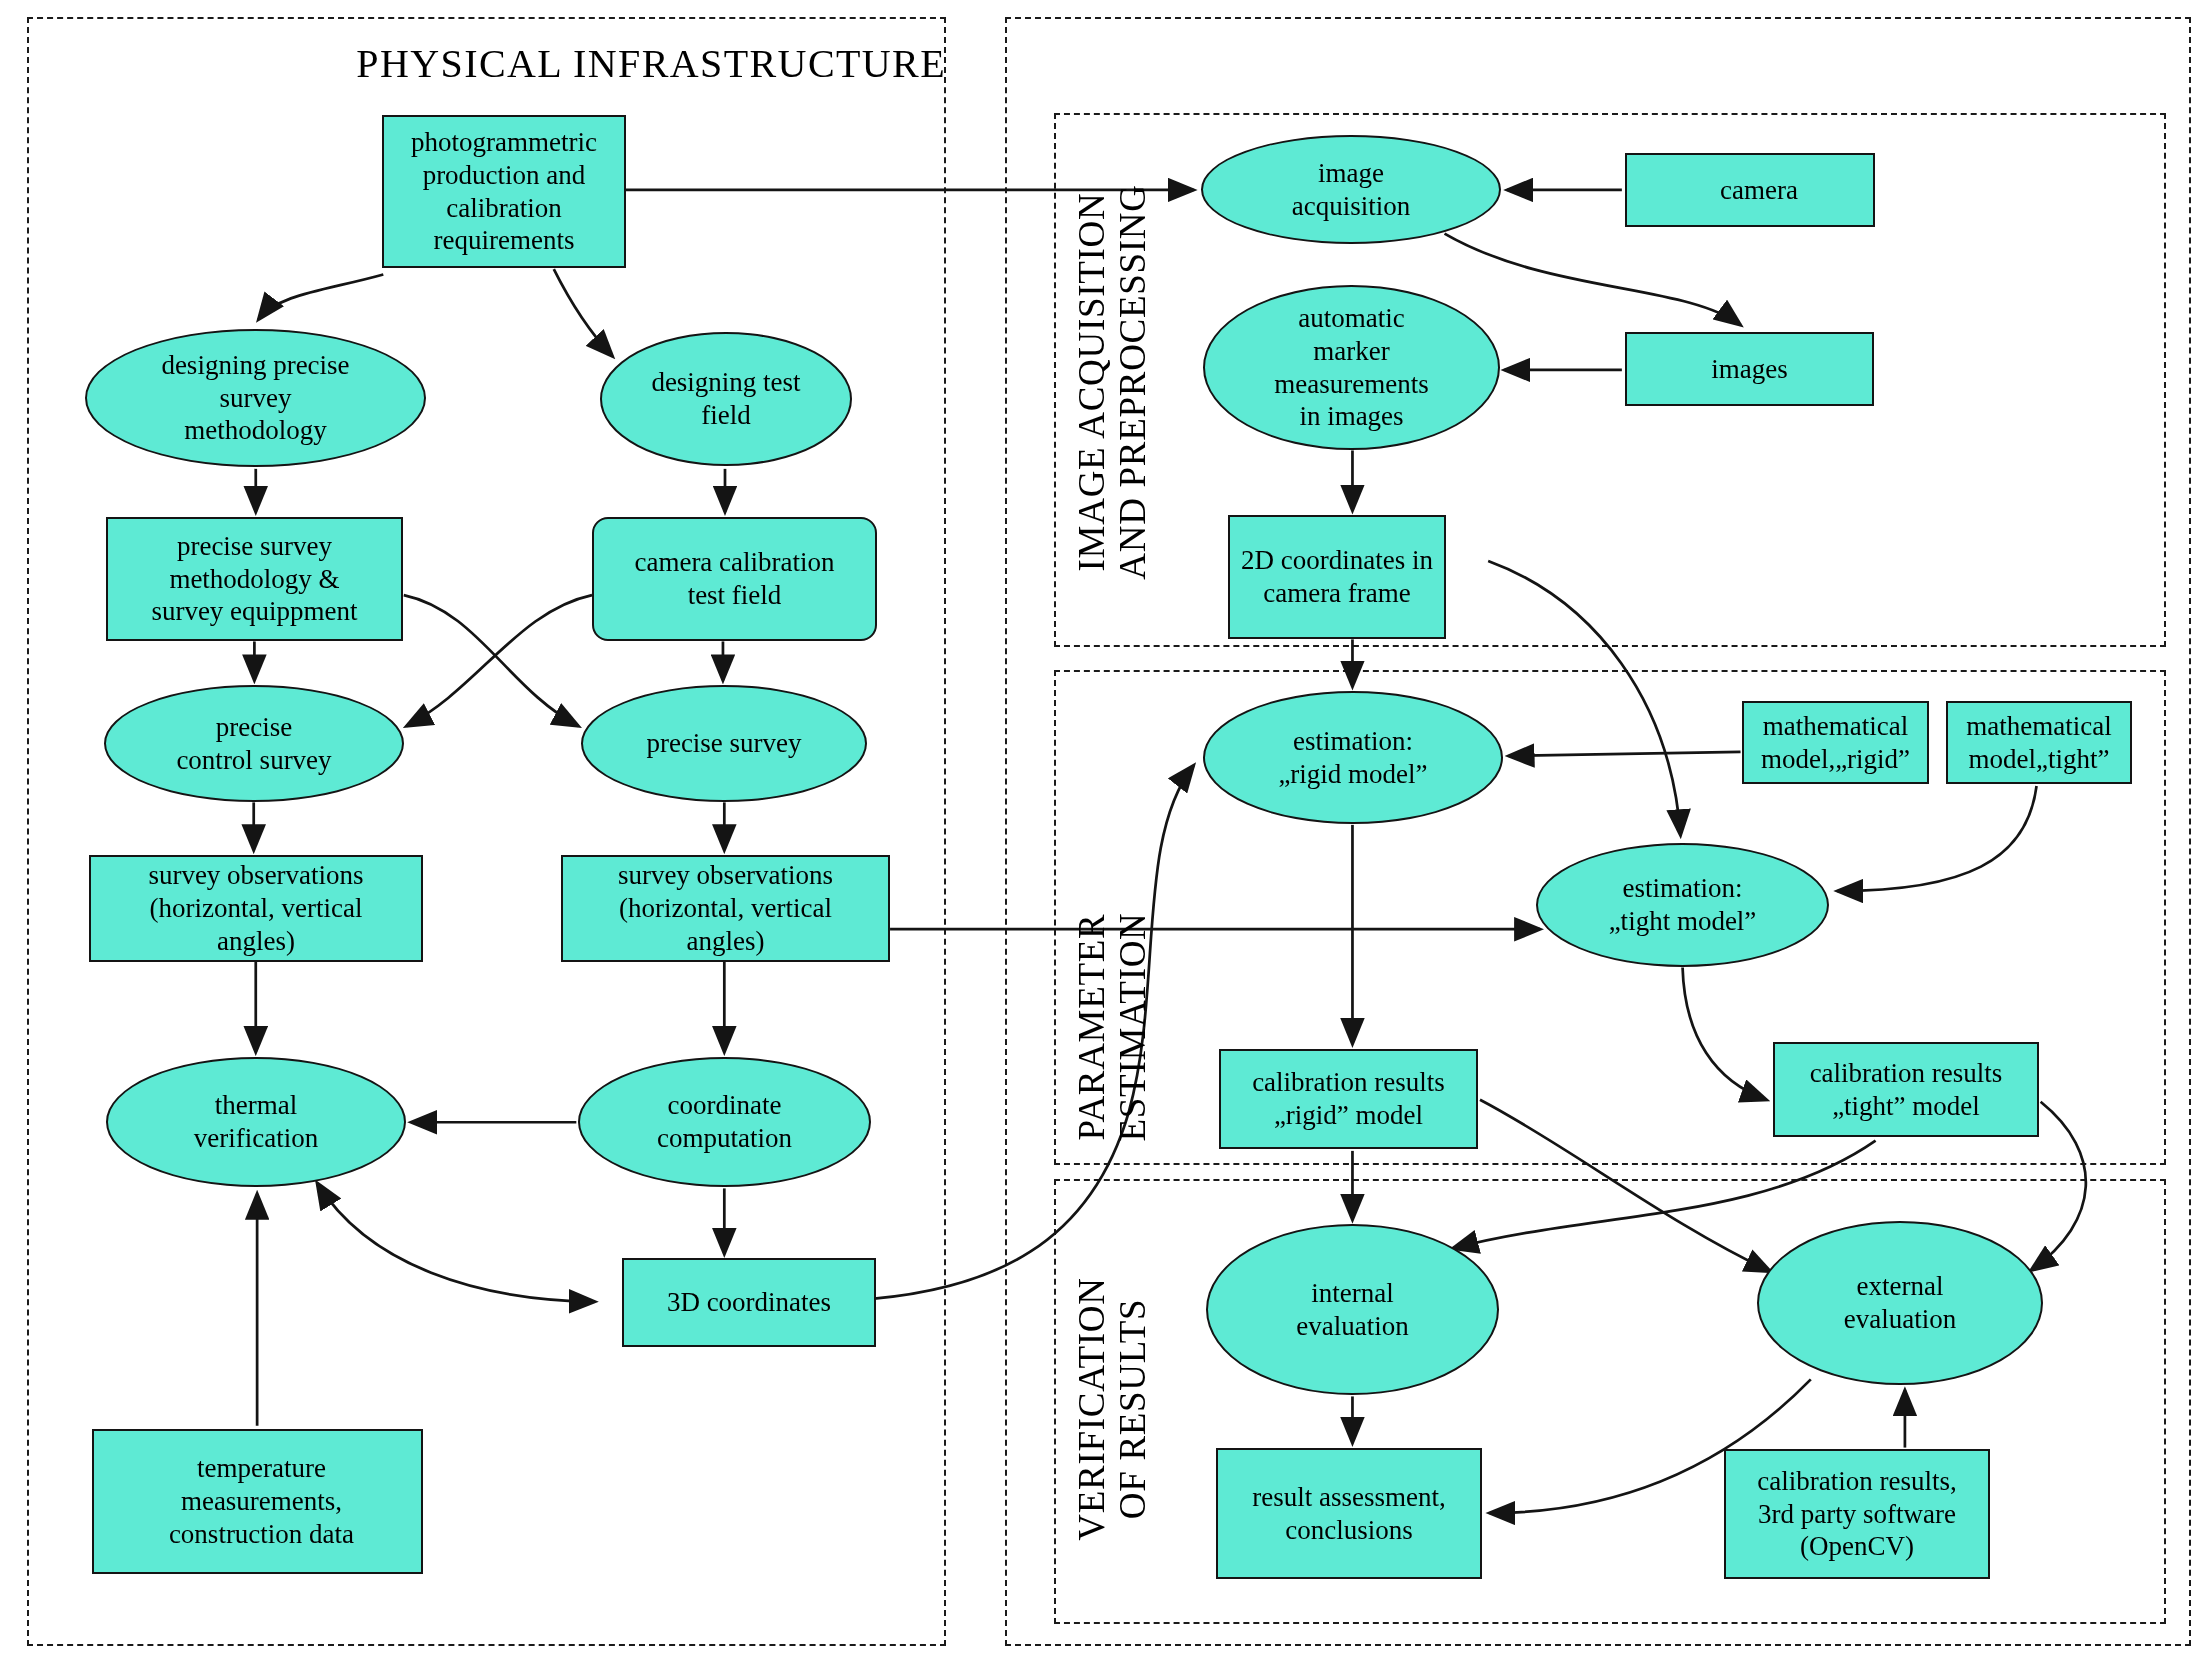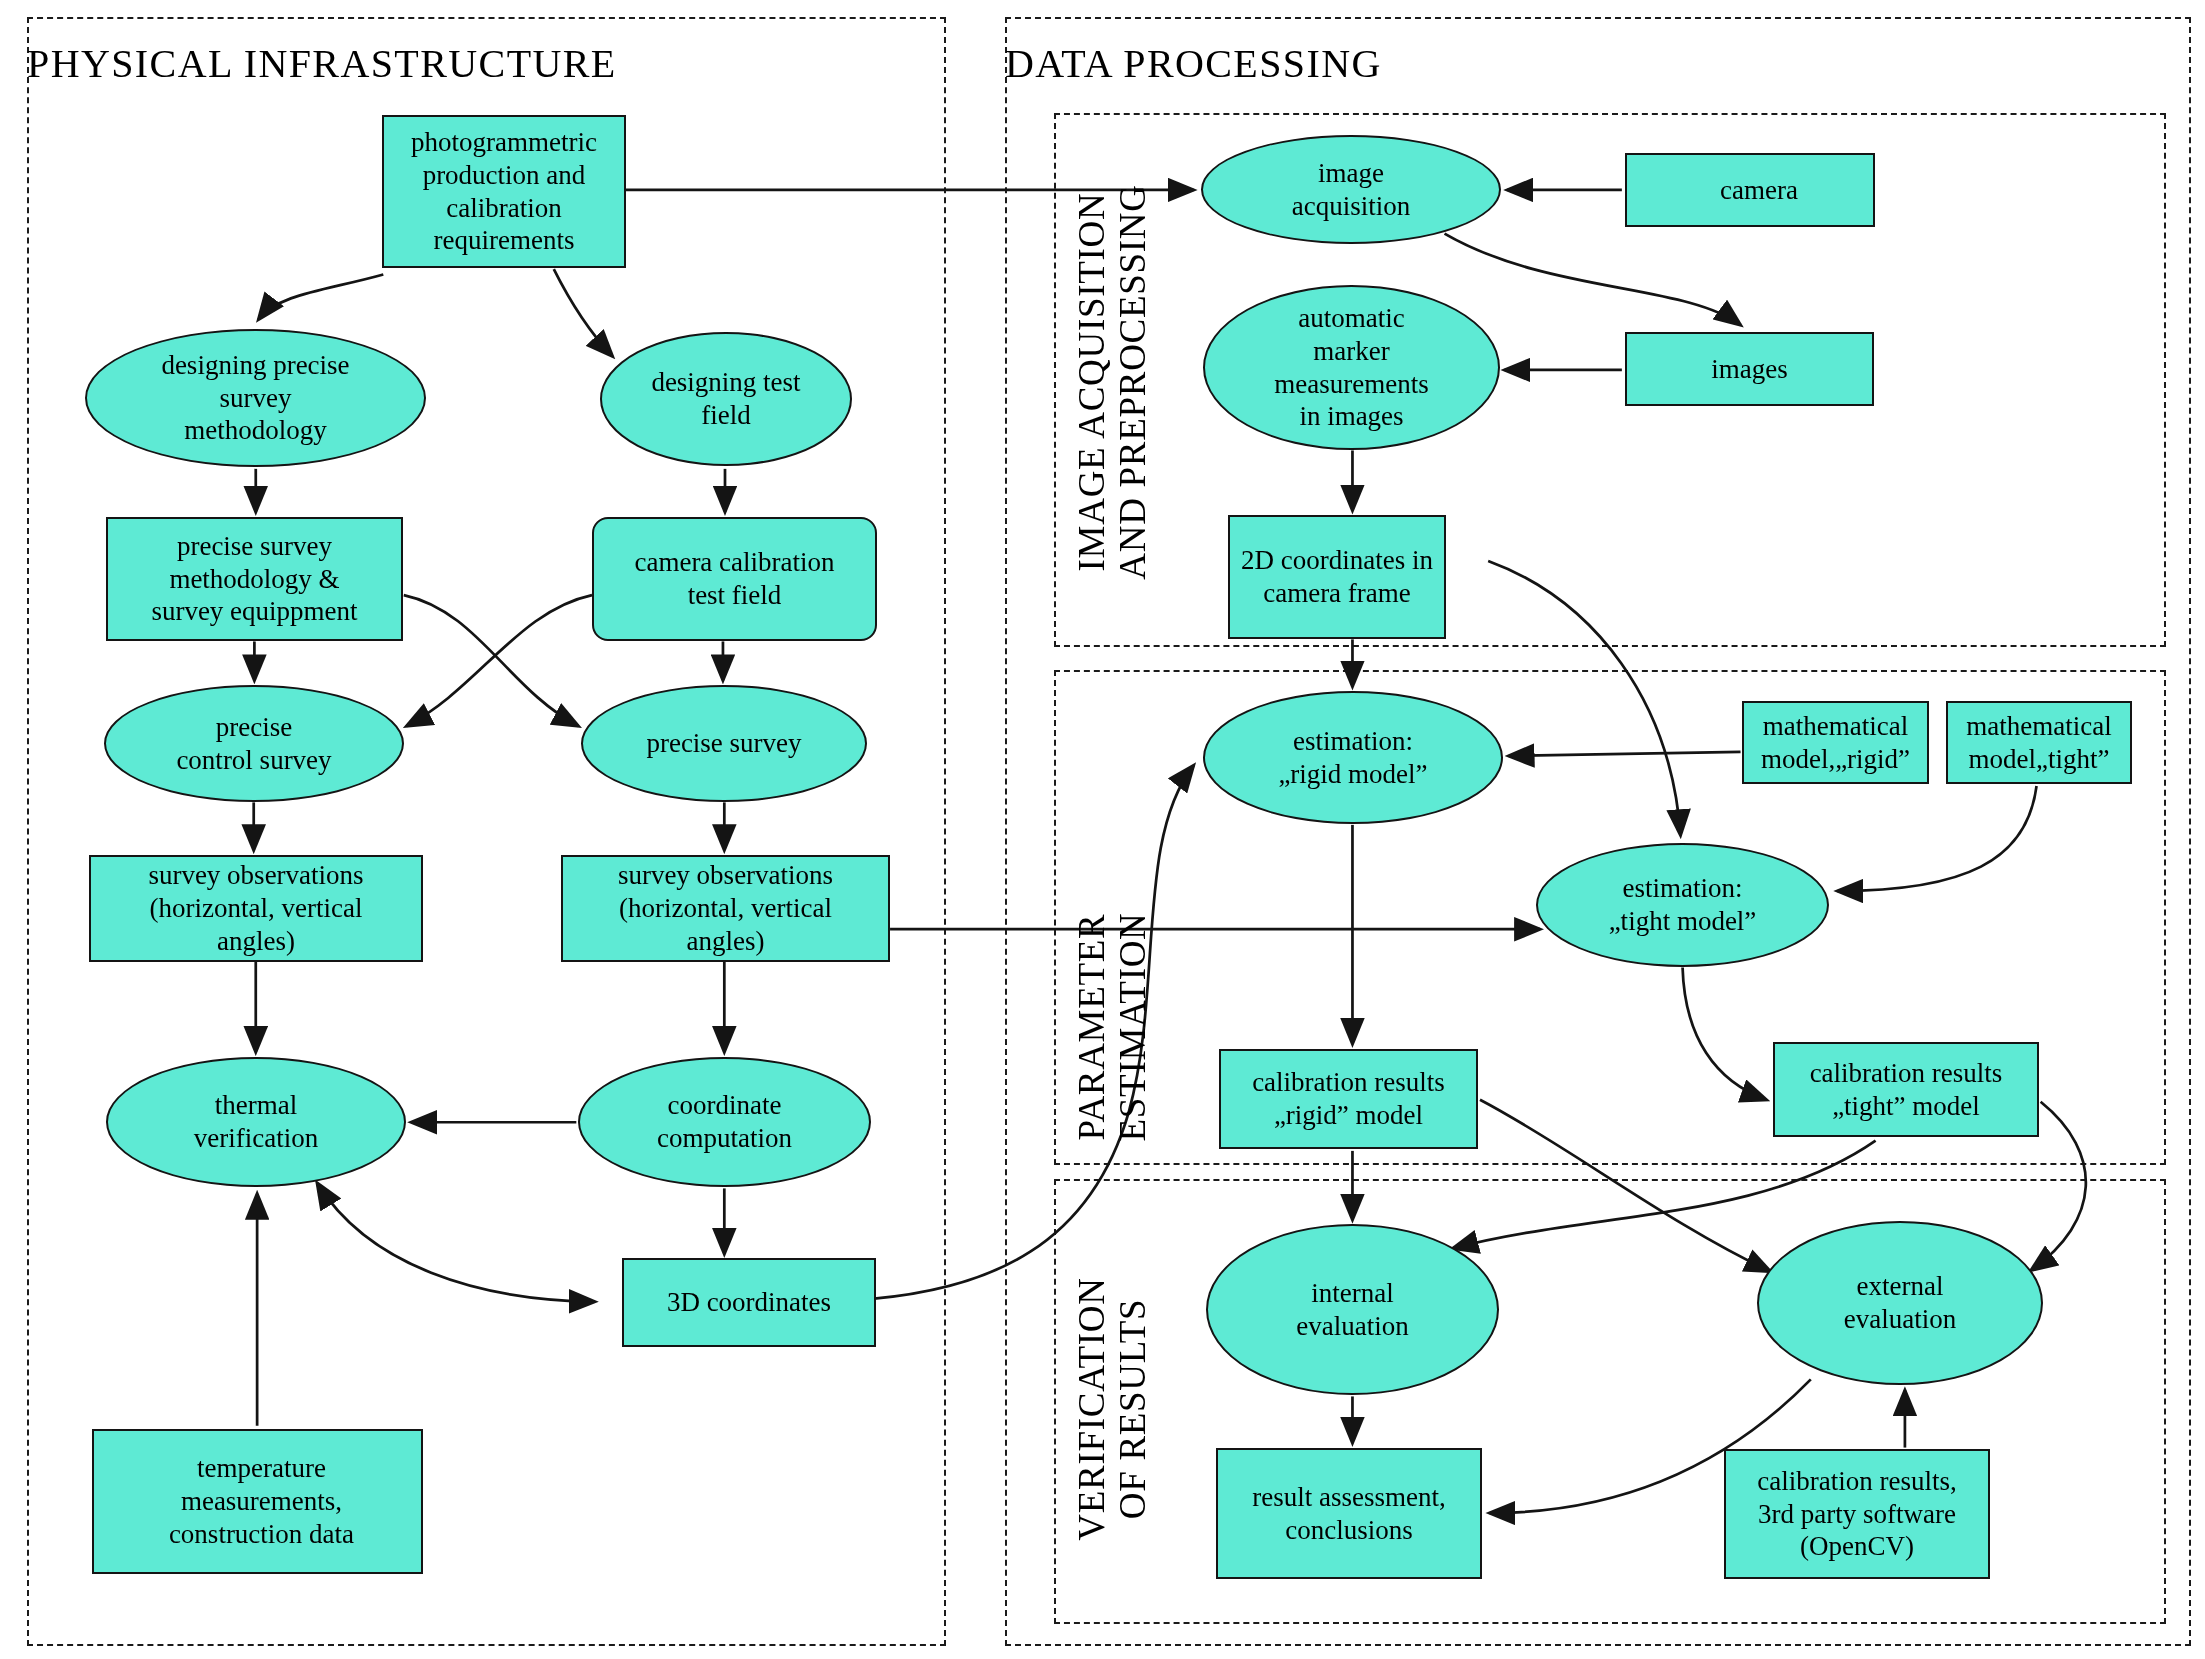--- a/index.html
+++ b/index.html
@@ -1,19 +1,19 @@
 <!DOCTYPE html>
 <html style="font-size:11px"><head>
 <meta charset="utf-8">
 <style>
   html,body{margin:0;padding:0;background:#ffffff;}
   body{width:2205px;height:1660px;overflow:hidden;font-family:"Liberation Serif",serif;}
   #stage{position:relative;width:2205px;height:1660px;background:#ffffff;}
   .container{position:absolute;border:2.7px dashed #1a1a1a;box-sizing:border-box;}
-  .title{position:absolute;font-size:40px;letter-spacing:1.4px;color:#000;text-align:left;}
+  .title{position:absolute;font-size:40px;letter-spacing:1.4px;color:#000;text-align:right;}
   #edges-svg{position:absolute;left:0;top:0;width:2205px;height:1660px;}
   .edge{fill:none;stroke:#141414;stroke-width:4px;}
   .node{position:absolute;background:#5eead4;border:2.7px solid #141414;box-sizing:border-box;
         display:flex;align-items:center;justify-content:center;text-align:center;
         white-space:pre-line;font-size:27px;line-height:1.22;color:#000;}
   .ellipse{border-radius:50%;}
   .vlabel{position:absolute;transform:translate(-50%,-50%) rotate(-90deg);
           font-size:37px;line-height:1.12;letter-spacing:0.7px;color:#000;text-align:center;white-space:nowrap;}
   .vlabel span{display:block;}
 </style>
@@ -22,21 +22,20 @@
 
 <div id="stage">
 
   <div class="container" style="left:27px;top:17px;width:919px;height:1629px"></div>
   <div class="container" style="left:1005px;top:17px;width:1186px;height:1629px"></div>
   <div class="container" style="left:1054px;top:113px;width:1112px;height:534px"></div>
   <div class="container" style="left:1054px;top:670px;width:1112px;height:495px"></div>
   <div class="container" style="left:1054px;top:1179px;width:1112px;height:445px"></div>
 
   <div class="title" style="left:27px;top:40px;width:919px">PHYSICAL INFRASTRUCTURE</div>
-  <div class="title" style="left:1005px;top:40px;width:1186px">DATA PROCESSING</div>
 
   <svg id="edges-svg" viewBox="0 0 3233 2433" xmlns="http://www.w3.org/2000/svg">
     <defs>
       <marker id="arrow" markerWidth="11" markerHeight="9" refX="9.5" refY="4.5" orient="auto" markerUnits="strokeWidth">
         <path d="M0,0 L11,4.5 L0,9 z" fill="#141414"></path>
       </marker>
       <marker id="arrowS" markerWidth="11" markerHeight="9" refX="9.5" refY="4.5" orient="auto-start-reverse" markerUnits="strokeWidth">
         <path d="M0,0 L11,4.5 L0,9 z" fill="#141414"></path>
       </marker>
     </defs>

